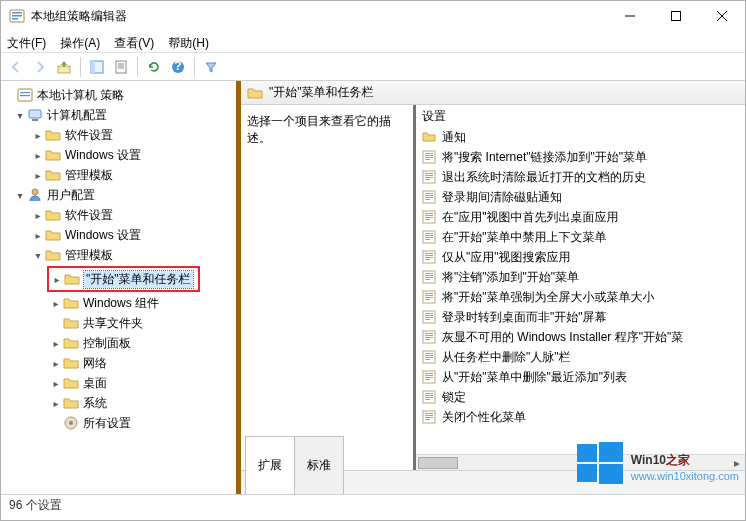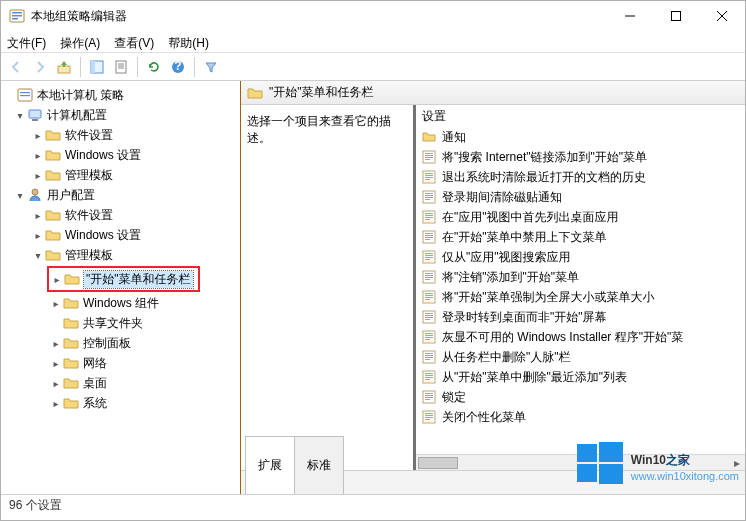--- a/index.html
+++ b/index.html
@@ -9,21 +9,21 @@
 .titlebar .title{flex:1;color:#000;}
 .winbtns{display:flex;}
 .winbtn{width:46px;height:30px;display:flex;align-items:center;justify-content:center;color:#000;}
 .menubar{height:22px;display:flex;align-items:flex-end;padding:0 6px;gap:14px;border-bottom:1px solid #e0e0e0;}
 .menubar .mi{color:#000;}
 .toolbar{height:28px;display:flex;align-items:center;padding:0 4px;gap:2px;border-bottom:1px solid #d0d0d0;position:relative;}
 .tbtn{width:22px;height:22px;display:flex;align-items:center;justify-content:center;border:1px solid transparent;border-radius:2px;}
 .tbtn.dis svg{opacity:0.35;}
 .tsep{width:1px;height:20px;background:#d0d0d0;margin:0 3px;}
 .content{display:flex;height:413px;}
-.tree{width:240px;border-right:1px solid #a16207;overflow:auto;padding:4px 0;}
+.tree{width:240px;border-right:5px solid #a16207;overflow:auto;padding:4px 0;}
 .trow{display:flex;align-items:center;height:20px;padding-right:4px;white-space:nowrap;}
 .trow .exp{width:14px;display:flex;align-items:center;justify-content:center;color:#5a5a5a;font-size:10px;}
 .trow .exp.open::before{content:"▾";}
 .trow .exp.closed::before{content:"▸";}
 .trow .ico{width:16px;height:16px;margin-right:4px;flex-shrink:0;}
 .trow .lbl{color:#000;}
 .trow.sel .lbl{background:#cde8ff;outline:1px dotted #666;padding:0 2px;}
 .redbox{border:2px solid #e23;padding:1px;}
 .detail{flex:1;display:flex;flex-direction:column;}
 .colhdr{height:24px;background:linear-gradient(#f8f8f8,#ececec);border-bottom:1px solid #d0d0d0;display:flex;align-items:center;padding:0 6px;gap:6px;}
@@ -254,20 +254,28 @@
         </svg>
         <span class="lbl">桌面</span>
       </div>
     <div class="trow" style="padding-left:48px">
         <span class="exp closed"></span>
         <svg class="ico" viewBox="0 0 16 16">
           <path d="M1 4h5l1 2h8v7H1z" fill="#f6d77a" stroke="#c9a74e"></path>
         </svg>
         <span class="lbl">系统</span>
       </div>
+    <div class="trow" style="padding-left:48px">
+        <span class="exp"></span>
+        <svg class="ico" viewBox="0 0 16 16">
+          <circle cx="8" cy="8" r="6" fill="#e8e0c8" stroke="#a89860"></circle>
+          <circle cx="8" cy="8" r="2" fill="#888"></circle>
+        </svg>
+        <span class="lbl">所有设置</span>
+      </div>
   </div>
 
   <div class="detail">
     <div class="colhdr">
       <svg class="ico" style="width:16px;height:16px" viewBox="0 0 16 16">
           <path d="M1 4h5l1 2h8v7H1z" fill="#f6d77a" stroke="#c9a74e"></path>
         </svg>
       <span>"开始"菜单和任务栏</span>
     </div>
     <div class="dbody">
@@ -442,16 +450,16 @@
 </div>
 
 <div class="watermark">
   <svg class="wm-logo" viewBox="0 0 46 46">
       <rect x="0" y="4" width="20" height="18" fill="#1e90e8"></rect>
       <rect x="22" y="2" width="24" height="20" fill="#1e90e8"></rect>
       <rect x="0" y="24" width="20" height="18" fill="#1e90e8"></rect>
       <rect x="22" y="24" width="24" height="20" fill="#1e90e8"></rect>
     </svg>
   <div class="wm-txt">
-    <div class="big"><span>Win10</span><span style="color:#0c4a6e">之家</span></div>
+    <div class="big"><span>Win10</span><span style="color:#7f1d1d">之家</span></div>
     <div class="small">www.win10xitong.com</div>
   </div>
 </div>
 
 </body></html>

